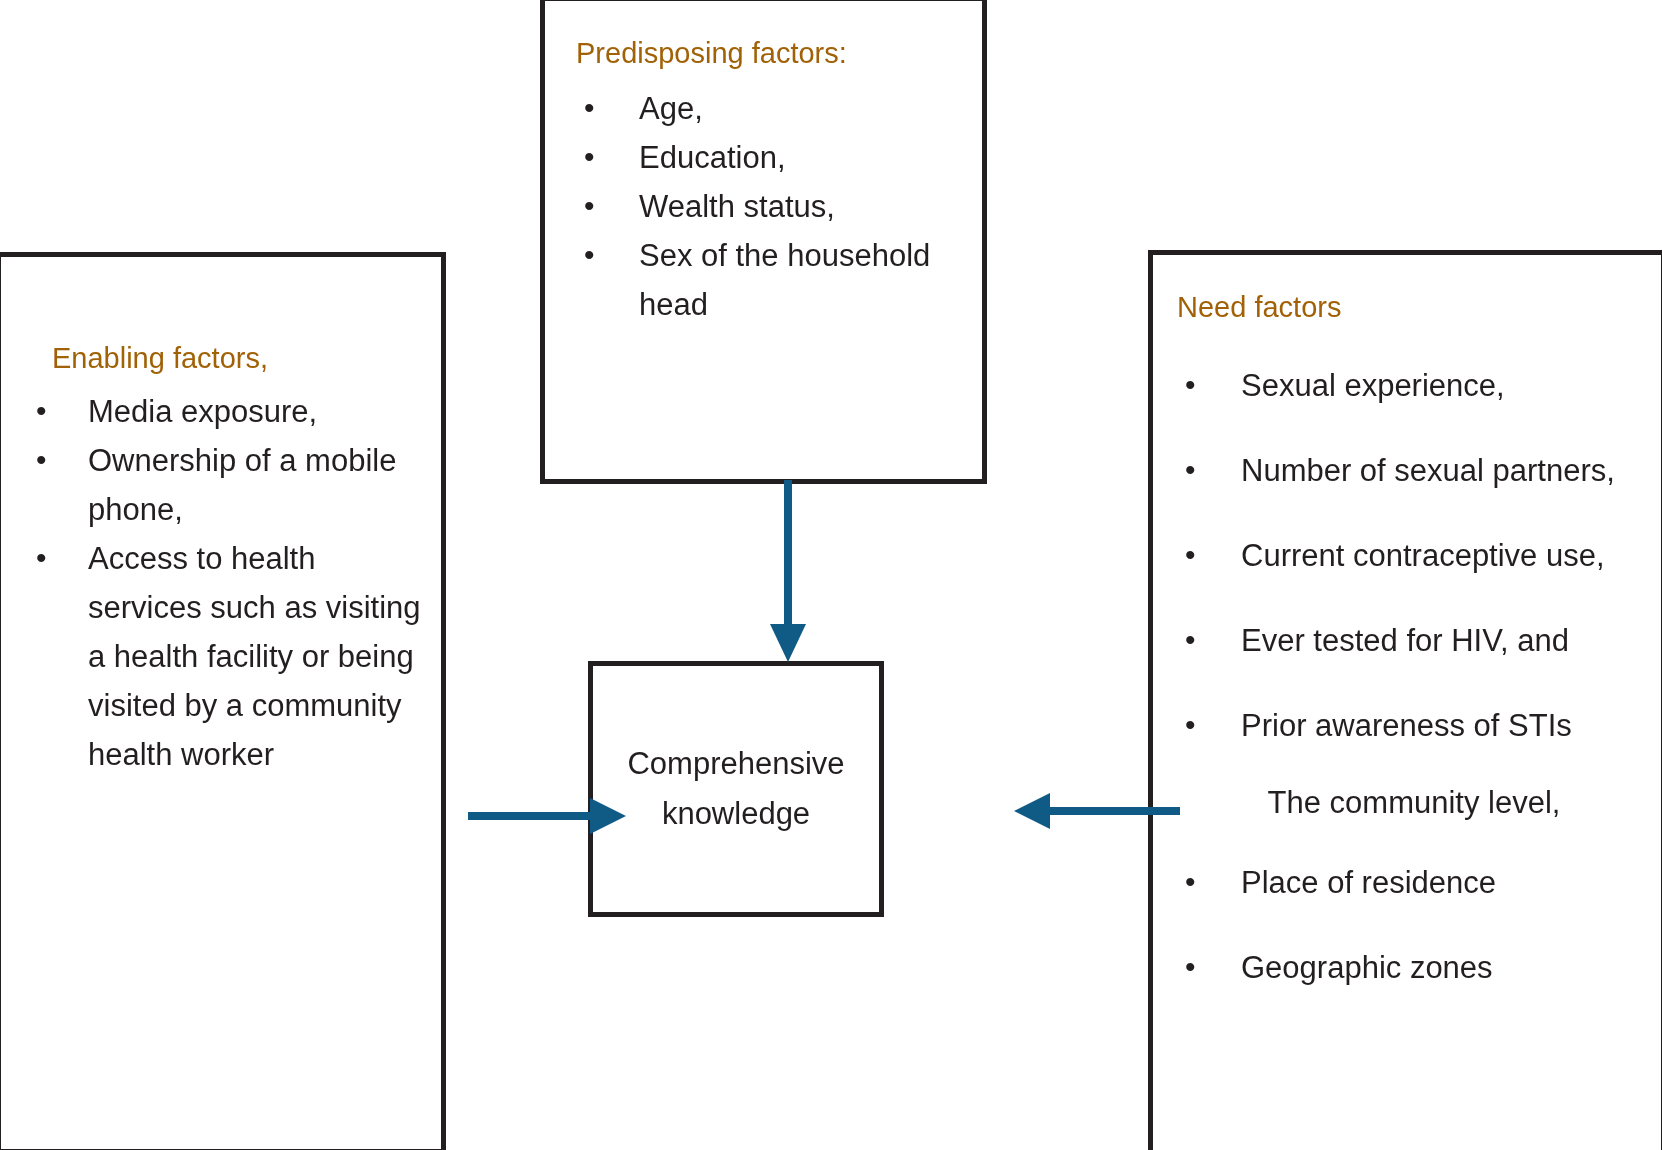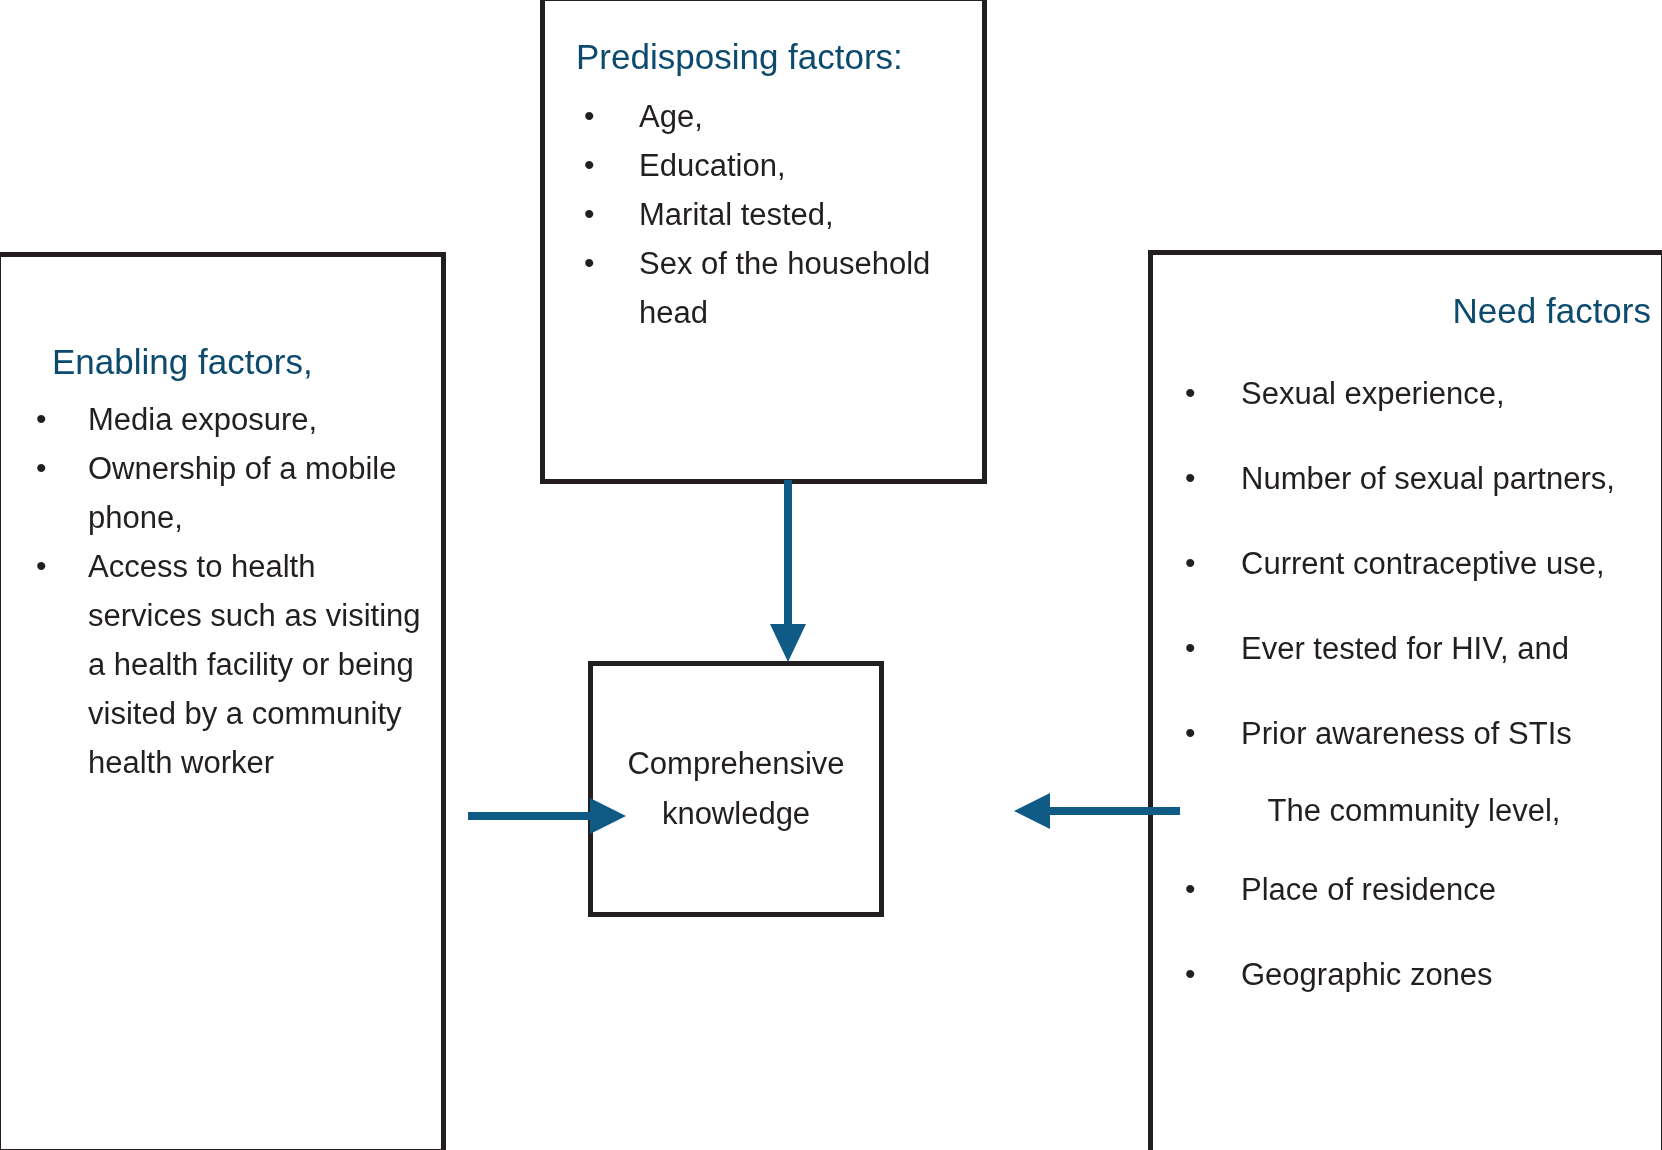--- a/index.html
+++ b/index.html
@@ -19,23 +19,23 @@
   .node {
     position: absolute;
     box-sizing: border-box;
     border: 5px solid #231f20;
     background: #ffffff;
   }
   .node-inner {
     padding: 0;
   }
   .heading {
-    font-size: 35px;
+    font-size: 29px;
     line-height: 1.28;
-    color: #0c4a6e;
+    color: #a16207;
     white-space: nowrap;
   }
   ul.bullets {
     list-style: none;
     margin: 0;
     padding: 0;
   }
   ul.bullets li {
     position: relative;
     font-size: 31px;
@@ -83,21 +83,21 @@
   
   #box-need {
     left: 1148px;
     top: 250px;
     width: 518px;
     height: 905px;
   }
   #box-need .body {
     padding: 34px 10px 0 24px;
   }
-  #box-need .heading { margin-bottom: 14px; text-align: right; }
+  #box-need .heading { margin-bottom: 14px; }
   #box-need ul.bullets li { padding-left: 64px; margin-top: 36px; }
   #box-need .subheading {
     font-size: 31px;
     line-height: 1.28;
     margin-top: 32px;
     margin-bottom: 26px;
     white-space: nowrap;
     text-align: center;
   }
 
@@ -133,21 +133,21 @@
 <body>
 
 <div id="canvas">
 
   <div class="node" id="box-predisposing">
     <div class="body node-inner">
       <div class="heading">Predisposing factors:</div>
       <ul class="bullets">
         <li>Age,</li>
         <li>Education,</li>
-        <li>Marital tested,</li>
+        <li>Wealth status,</li>
         <li>Sex of the household head</li>
       </ul>
     </div>
   </div>
 
   <div class="node" id="box-enabling">
     <div class="body node-inner">
       <div class="heading">Enabling factors,</div>
       <ul class="bullets">
         <li>Media exposure,</li>

